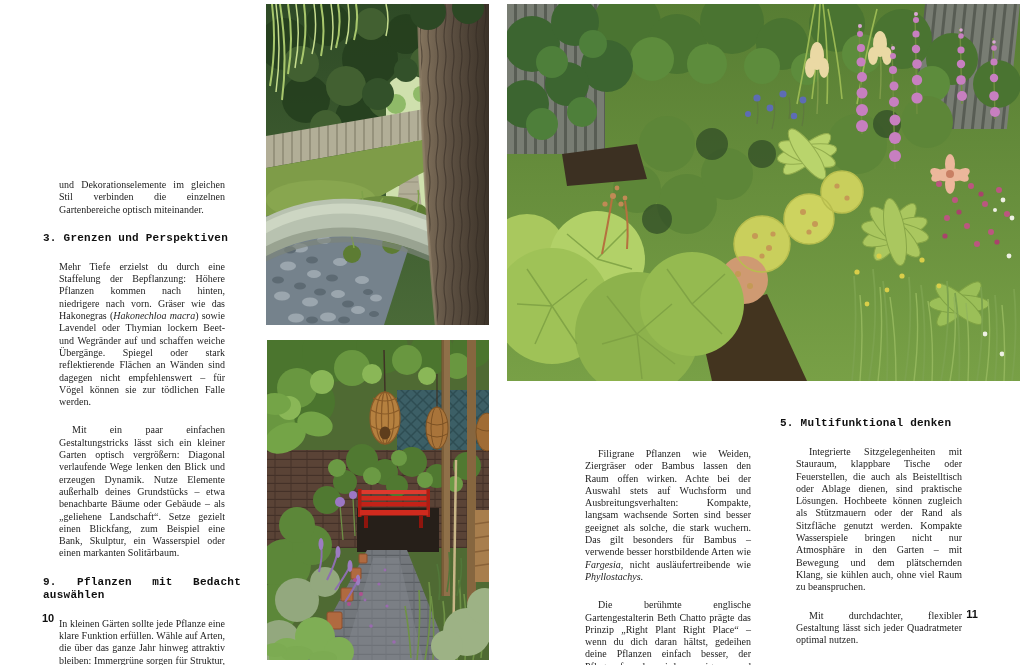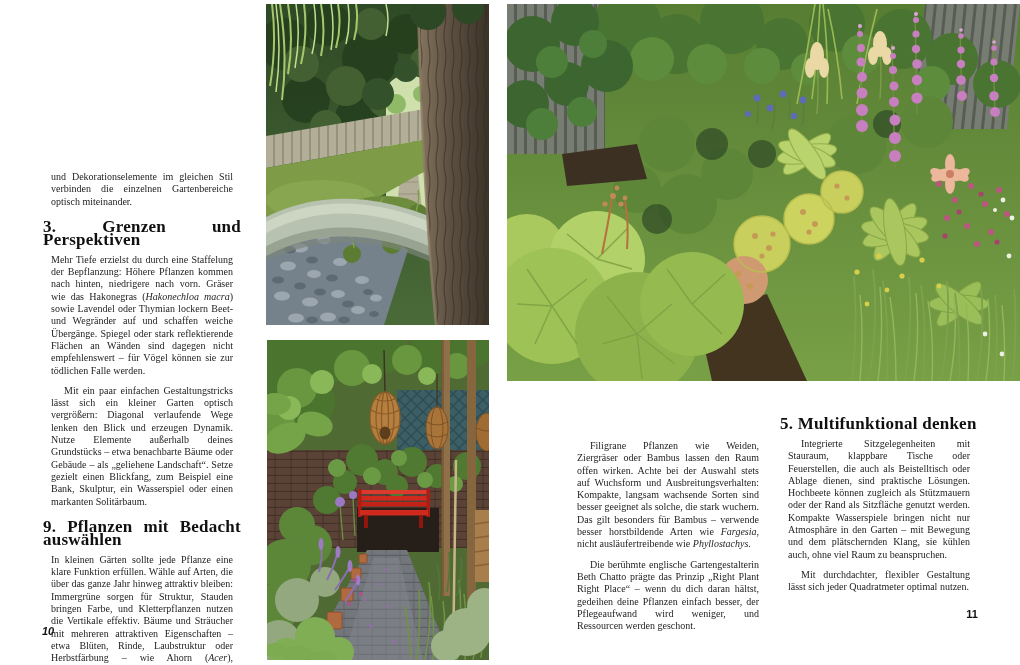--- a/index.html
+++ b/index.html
@@ -8,34 +8,34 @@
     background:#ffffff;
     font-family:"Liberation Serif",serif;
   }
   .col{
     position:absolute;width:198px;text-align:justify;
     font-size:10px;line-height:12.3px;color:#232323;
   }
   #col-left{left:43px;top:163px;}
   #col-mid{left:569px;top:432px;}
   #col-right{left:780px;top:413px;}
-  .col p{margin:8px;}
+  .col p{margin:16px;}
   .col p.indent{text-indent:13px;}
   .col i{font-style:italic;}
   .heading{
-    font-family:Liberation Serif, serif;font-weight:bold;
-    font-size:17px;line-height:13px;letter-spacing:.25px;
+    font-family:Liberation Mono, monospace;font-weight:bold;
+    font-size:11px;line-height:13px;letter-spacing:.25px;
     color:#101010;margin:12px 0 3px 0;
   }
   .heading.first{margin-top:4px;}
   .pagenum{
     position:absolute;font-family:"Liberation Sans",sans-serif;
     font-weight:bold;font-size:11px;color:#101010;
   }
-  #pn-left{left:42px;top:625px;font-style:italic;}
+  #pn-left{left:42px;top:612px;}
   #pn-right{left:930px;top:608px;width:48px;text-align:right;}
   .photo{position:absolute;overflow:hidden;background:#6b8a44;}
   #photo-mid-top{left:266px;top:4px;width:223px;height:321px;}
   #photo-mid-bottom{left:267px;top:340px;width:222px;height:320px;}
   #photo-right{left:507px;top:4px;width:513px;height:377px;}
   .photo svg{display:block;width:100%;height:100%;}
 </style>
 </head>
 <body>
 

